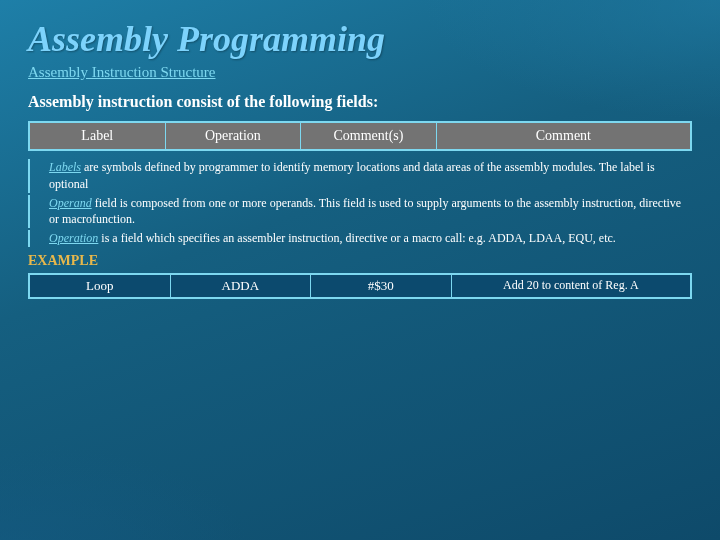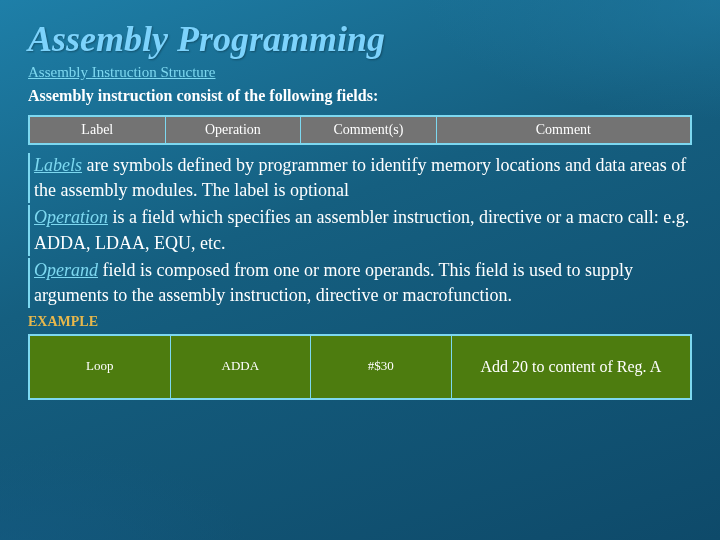--- a/index.html
+++ b/index.html
@@ -51,21 +51,21 @@
       font-style: italic;
       margin-bottom: 4px;
       text-shadow: 1px 1px 2px rgba(0,0,0,0.3);
     }
 
     .subtitle-link {
       color: #7dd8f0;
       font-size: 15px;
       text-decoration: underline;
       display: block;
-      margin-bottom: 6px;
+      margin-bottom: 12px;
     }
 
     .description {
       color: white;
       font-size: 16px;
       margin-bottom: 10px;
       font-weight: bold;
     }
 
     .fields-table {
@@ -89,25 +89,25 @@
       border-right: none;
       flex: 2;
     }
 
     .info-section {
       margin-bottom: 2px;
     }
 
     .info-block {
       color: white;
-      font-size: 18px;
+      font-size: 12px;
       line-height: 1.4;
       margin-bottom: 2px;
       border-left: 2px solid #7dd8f0;
-      padding-left: 4px;
+      padding-left: 19px;
     }
 
     .info-block .term {
       color: #7dd8f0;
       text-decoration: underline;
       font-style: italic;
     }
 
     .example-label {
       color: #e8b84b;
@@ -117,32 +117,32 @@
     }
 
     .example-table {
       display: flex;
       width: 100%;
       border: 2px solid #7dd8f0;
     }
 
     .example-cell {
       flex: 1;
-      background: #4d7c0f;
+      background: #0c4a6e;
       color: white;
       text-align: center;
-      padding: 22px 8px;
+      padding: 3px 8px;
       font-size: 13px;
       border-right: 1px solid #7dd8f0;
     }
 
     .example-cell:last-child {
       border-right: none;
       flex: 1.8;
-      font-size: 16px;
+      font-size: 12px;
     }
   </style>
 </head>
 <body>
 
 <div class="bg-waves">
   <div class="bg-wave-top"></div>
   <div class="bg-wave-bottom"></div>
 </div>
 
@@ -161,25 +161,25 @@
     <div class="field-cell">Comment</div>
   </div>
 
   <div class="info-section">
 
     <div class="info-block">
       <span class="term">Labels</span><span> are symbols defined by programmer to identify memory locations and data areas of the assembly modules. The label is optional</span>
     </div>
 
     <div class="info-block">
-      <span class="term">Operation</span><span> is a field which specifies an assembler instruction, directive or a macro call: e.g. ADDA, LDAA, EQU, etc.</span>
+      <span class="term">Operand</span><span> field is composed from one or more operands. This field is used to supply arguments to the assembly instruction, directive  or macrofunction.</span>
     </div>
 
     <div class="info-block">
-      <span class="term">Operand</span><span> field is composed from one or more operands. This field is used to supply arguments to the assembly instruction, directive  or macrofunction.</span>
+      <span class="term">Operation</span><span> is a field which specifies an assembler instruction, directive or a macro call: e.g. ADDA, LDAA, EQU, etc.</span>
     </div>
 
 
   </div>
 
   <div class="example-label">EXAMPLE</div>
 
   <div class="example-table">
     <div class="example-cell">Loop</div>
     <div class="example-cell">ADDA</div>

